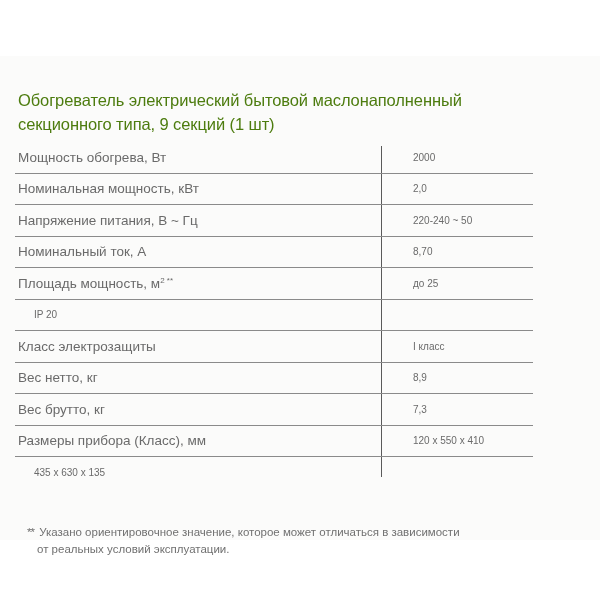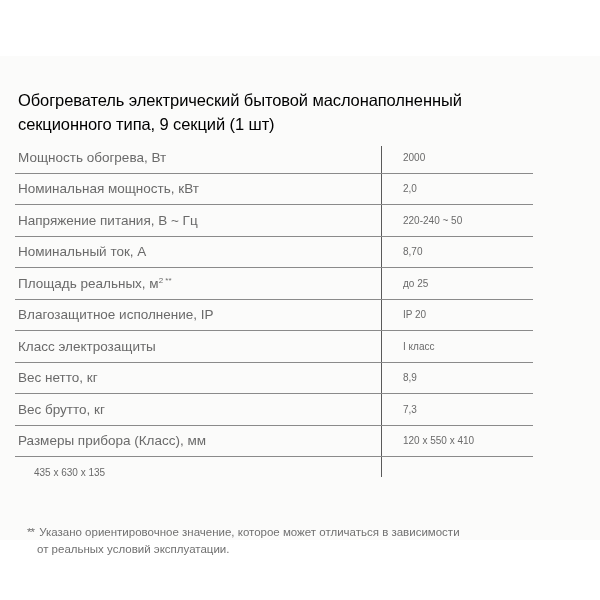--- a/index.html
+++ b/index.html
@@ -6,33 +6,33 @@
   body {
     width: 600px; height: 600px; background: #ffffff; position: relative; overflow: hidden;
     font-family: "Liberation Sans", "DejaVu Sans", sans-serif;
   }
   .paper {
     position: absolute; left: 0; top: 56px; width: 600px; height: 484px;
     background: #fbfbfa;
   }
   .title {
     position: absolute; left: 18px; top: 88px; width: 560px;
-    font-size: 16.5px; line-height: 24px; color: #000000; font-weight: normal;
+    font-size: 16.5px; line-height: 24px; color: #4d7c0f; font-weight: normal;
     letter-spacing: -0.1px;
   }
   .spec-table {
     position: absolute; left: 15px; top: 142px; width: 518px;
   }
   .divider-v {
     position: absolute; left: 381px; top: 146px; width: 1px; height: 331px;
     background: #5a5a5a;
   }
   .row {
     position: relative; height: 31.5px; display: flex; align-items: center;
-    border-bottom: 1.5px solid #8a8a8a; box-sizing: border-box;
+    border-bottom: 1.5px solid #8a8a8a; box-sizing: border-box; gap: 10px;
   }
   .row:last-child { border-bottom: none; }
   .row .label {
     width: 366px; padding-left: 3px; font-size: 13.5px; color: #6a6a6a;
     white-space: nowrap;
   }
   .row .value {
     padding-left: 19px; font-size: 10px; color: #6a6a6a; white-space: nowrap;
   }
   .row .label sup { font-size: 8px; vertical-align: 5px; }
@@ -66,25 +66,24 @@
   </div>
   <div class="row">
     <span class="label">Напряжение питания, В ~ Гц</span>
     <span class="value">220-240 ~ 50</span>
   </div>
   <div class="row">
     <span class="label">Номинальный ток, А</span>
     <span class="value">8,70</span>
   </div>
   <div class="row">
-    <span class="label"><span>Площадь реальных, м</span><sup>2 **</sup></span>
+    <span class="label"><span>Площадь мощность, м</span><sup>2 **</sup></span>
     <span class="value">до 25</span>
   </div>
   <div class="row">
-    <span class="label">Влагозащитное исполнение, IP</span>
     <span class="value">IP 20</span>
   </div>
   <div class="row">
     <span class="label">Класс электрозащиты</span>
     <span class="value">I класс</span>
   </div>
   <div class="row">
     <span class="label">Вес нетто, кг</span>
     <span class="value">8,9</span>
   </div>

